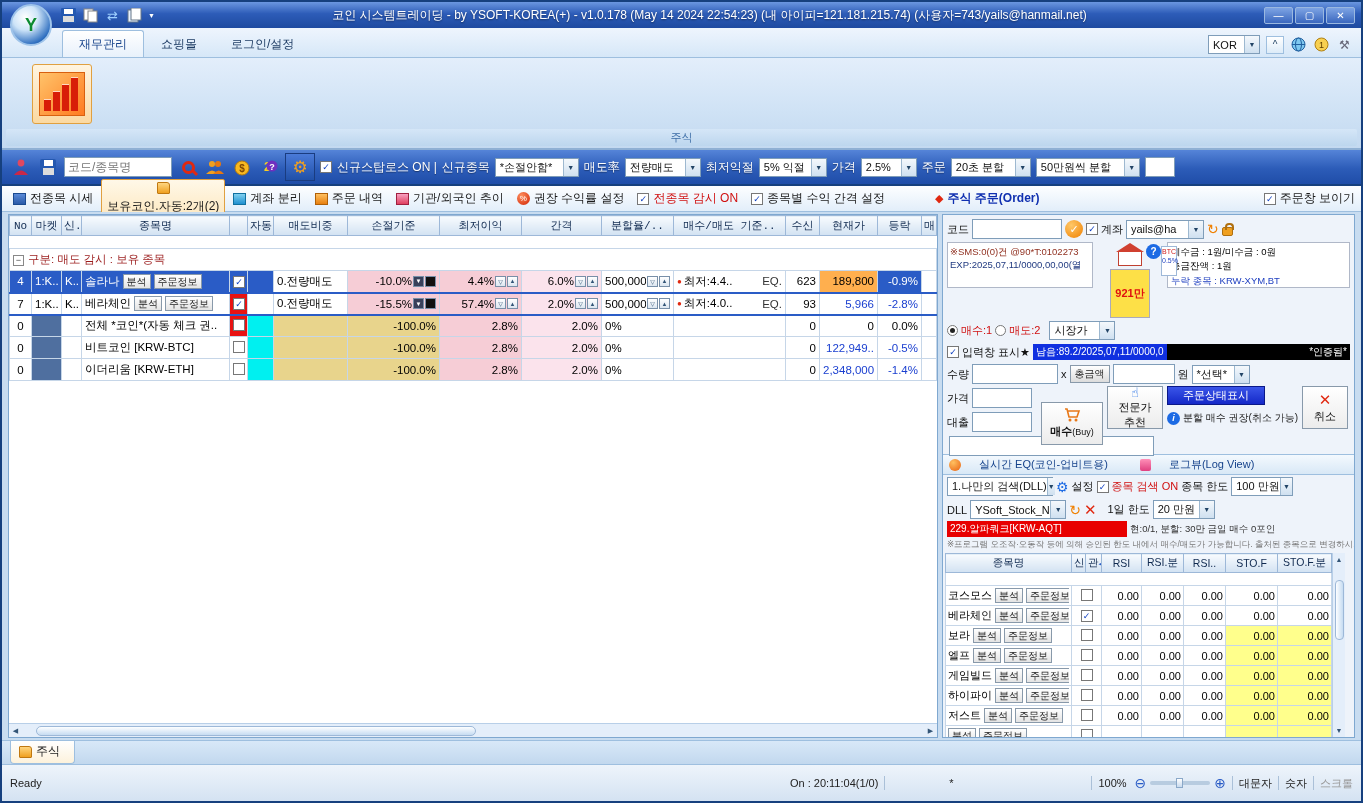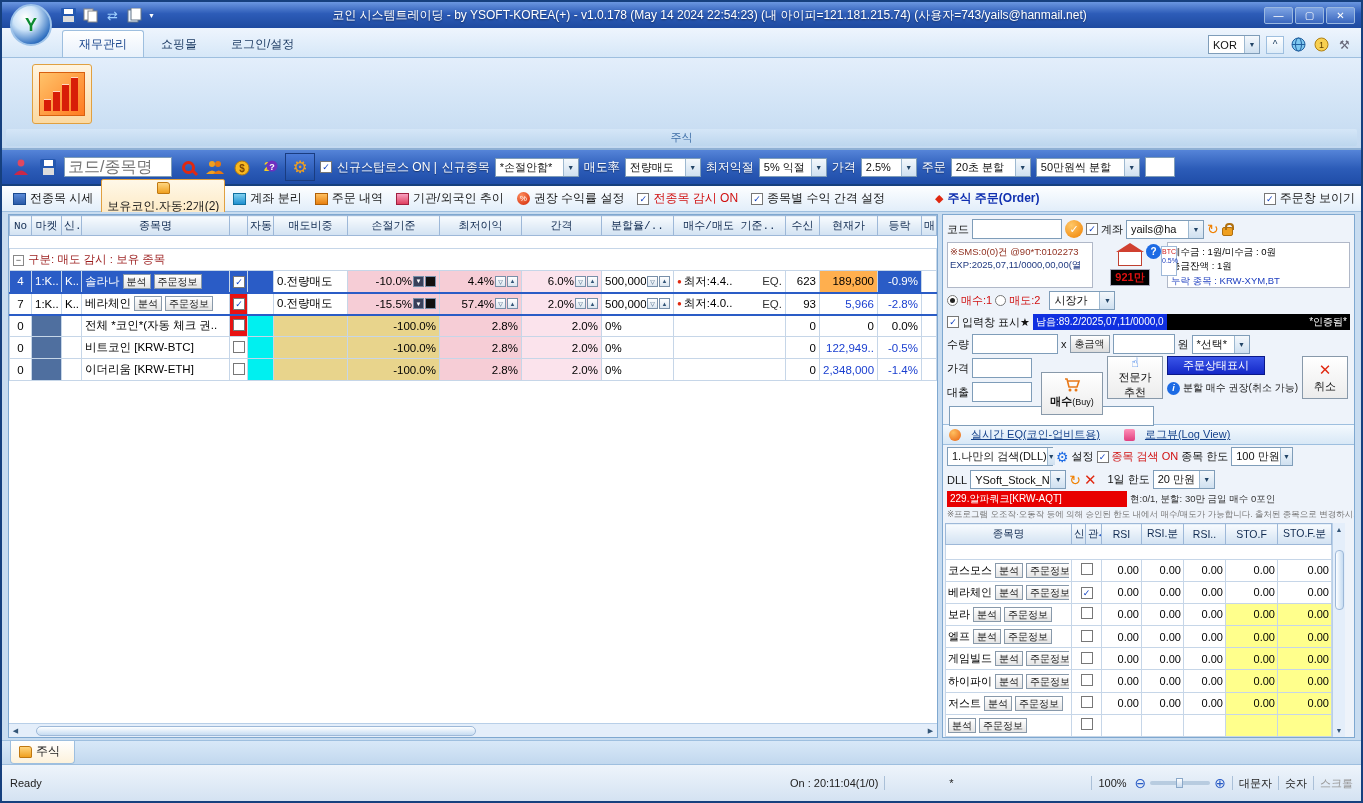--- a/index.html
+++ b/index.html
@@ -27,21 +27,21 @@
 
 
 .ribbon-body{height:92px;background:linear-gradient(#e3eefb,#cfe2f5 60%,#c3d9f0);border-bottom:2px solid #8fb0d4;position:relative;flex:none;}
 .big-btn{position:absolute;left:30px;top:6px;width:60px;height:60px;border:1px solid #e0a040;border-radius:3px;background:linear-gradient(#fff4e0,#fbd9a2);display:flex;align-items:center;justify-content:center;}
 .chart-tile{width:46px;height:44px;background:linear-gradient(135deg,#ffc36a,#ff7b20);border:1px solid #d86010;display:flex;align-items:flex-end;gap:2px;padding:4px;}
 .chart-tile i{background:#d81e08;width:7px;display:block;border-top:1px solid #ffd9c0;}
 .group-strip{position:absolute;left:4px;right:4px;bottom:2px;height:17px;line-height:17px;text-align:center;color:#3a6ba5;font-size:11px;background:linear-gradient(#d5e6f7,#bcd6ee);border-radius:2px;}
 
 
 .toolbar{height:36px;background:linear-gradient(#5584d8,#2c5cb8 55%,#1f4da8);display:flex;align-items:center;gap:5px;padding:0 8px;border-bottom:2px solid #16407e;color:#fff;flex:none;white-space:nowrap;}
-.inp{height:20px;border:1px solid #7f9db9;background:#fff;font-size:16px;padding:0 3px;font-family:inherit;color:#555;}
+.inp{height:20px;border:1px solid #7f9db9;background:#fff;font-size:12px;padding:0 3px;font-family:inherit;color:#555;}
 .ticon{width:22px;height:22px;display:flex;align-items:center;justify-content:center;flex:none;}
 .search-ring{width:13px;height:13px;border:3px solid #e02810;border-radius:50%;position:relative;}
 .search-ring::after{content:"";position:absolute;width:3px;height:7px;background:#e02810;right:-4px;bottom:-5px;transform:rotate(-45deg);}
 .gearbtn{width:30px;height:28px;border:1px solid #1a3c80;background:linear-gradient(#4a7ad8,#20folder50a8);background:linear-gradient(#4a7ad8,#2050a8);display:flex;align-items:center;justify-content:center;font-size:17px;color:#f0a020;}
 .tb-label{font-size:12px;color:#fff;text-shadow:0 1px 1px rgba(0,0,0,.4);}
 .cb{width:12px;height:12px;background:#fff;border:1px solid #777;display:inline-flex;align-items:center;justify-content:center;font-size:9px;color:#1040c0;font-weight:bold;flex:none;}
 .cb.on::before{content:"✓";}
 
 
 .tabstrip{height:26px;background:linear-gradient(#fdfeff,#e2eefa);display:flex;align-items:center;gap:3px;padding:0 6px;border-bottom:1px solid #9ebfdf;flex:none;white-space:nowrap;color:#1a1a1a;}
@@ -104,38 +104,38 @@
 .infoflex{display:flex;gap:4px;padding:1px 4px;flex:none;}
 .smsbox{width:146px;height:46px;border:1px solid #b0b8c8;background:#fff;font-size:9.5px;padding:2px 2px;overflow:hidden;line-height:1.4;}
 .sms1{color:#903020;}
 .sms2{color:#203a80;}
 .midcol{width:66px;display:flex;flex-direction:column;align-items:center;position:relative;}
 .house{width:24px;height:15px;background:#fff;border:1px solid #c04030;position:relative;margin-top:9px;}
 .house::before{content:"";position:absolute;left:-3px;top:-9px;border-left:14px solid transparent;border-right:14px solid transparent;border-bottom:9px solid #d04030;}
 .qmark{position:absolute;right:2px;top:2px;width:15px;height:15px;border-radius:50%;background:#1c6ae4;color:#fff;font-size:10px;display:flex;align-items:center;justify-content:center;font-weight:bold;}
 .btcbox{position:absolute;right:-14px;top:4px;width:16px;height:30px;border:1px solid #9db8d8;background:#fff;font-size:7px;text-align:center;line-height:1.3;}
 .btc-t{color:#d02020;} .btc-v{color:#2040c0;}
-.amt{color:#e01010;font-weight:bold;font-size:11px;border:1px solid #aab;background:#000000;padding:0 4px;margin-top:3px;}
+.amt{color:#e01010;font-weight:bold;font-size:11px;border:1px solid #aab;background:#fde047;padding:16px 4px;margin-top:3px;}
 .depbox{flex:1;height:46px;border:1px solid #b0b8c8;background:#fff;font-size:9.5px;padding:2px 3px;line-height:1.5;overflow:hidden;}
 .dep3{color:#2040c0;}
 .rd{width:11px;height:11px;border:1px solid #777;border-radius:50%;background:#fff;display:inline-block;position:relative;flex:none;}
 .rd.on::after{content:"";position:absolute;inset:2px;background:#222;border-radius:50%;}
 .redtxt{color:#d01010;font-size:11px;}
 .blackfield{flex:1;height:16px;background:#000;display:flex;align-items:center;overflow:hidden;}
 .blueseg{background:#1030e0;color:#fff;font-size:10px;padding:0 3px;height:100%;display:flex;align-items:center;white-space:nowrap;}
 .certseg{margin-left:auto;color:#fff;font-size:10px;padding:0 3px;white-space:nowrap;}
 .graybtn{height:18px;border:1px solid #8899aa;background:linear-gradient(#fff,#dcdcdc);font-size:10px;padding:0 4px;display:inline-flex;align-items:center;flex:none;color:#222;}
 .pb{position:relative;height:68px;flex:none;margin:0 4px;}
 .pbrow{position:absolute;display:flex;align-items:center;gap:3px;}
 .bigbtn{position:absolute;border:1px solid #8899aa;background:linear-gradient(#ffffff,#ececec);display:flex;flex-direction:column;align-items:center;justify-content:center;font-size:11px;color:#111;}
 .statusbtn{position:absolute;background:linear-gradient(#3a55e8,#1428c8);color:#fff;border:1px solid #0a1888;font-size:11px;display:flex;align-items:center;justify-content:center;}
 .infonote{position:absolute;display:flex;align-items:center;gap:3px;font-size:10px;color:#222;}
 .icirc{width:13px;height:13px;border-radius:50%;background:#1c6ae4;color:#fff;font-size:9px;display:flex;align-items:center;justify-content:center;font-style:italic;font-weight:bold;flex:none;}
 .xmark{color:#e02810;font-weight:bold;font-size:15px;}
-.eqtabs{height:21px;background:linear-gradient(#f4f9fe,#d8e8f6);border-top:1px solid #9ebfdf;border-bottom:1px solid #9ebfdf;display:flex;align-items:center;gap:10px;padding:0 6px;flex:none;color:#15428b;font-size:11px;white-space:nowrap;text-decoration:underline;}
+.eqtabs{height:21px;background:linear-gradient(#f4f9fe,#d8e8f6);border-top:1px solid #9ebfdf;border-bottom:1px solid #9ebfdf;display:flex;align-items:center;gap:18px;padding:0 6px;flex:none;color:#15428b;font-size:11px;white-space:nowrap;}
 .eqic{width:12px;height:12px;border-radius:50%;background:radial-gradient(circle at 35% 30%,#ffc060,#e86010);flex:none;}
 .logic{width:11px;height:12px;background:linear-gradient(#ff90b8,#e04080);border-radius:2px;flex:none;}
 .gearblue{color:#1c6ae4;font-size:14px;line-height:1;flex:none;}
 .redbar{background:#e80000;color:#fff;font-size:10px;height:16px;display:flex;align-items:center;padding:0 3px;width:180px;flex:none;white-space:nowrap;overflow:hidden;}
 .statusline{font-size:9.5px;color:#333;overflow:hidden;white-space:nowrap;}
 .disclaimer{font-size:8.5px;color:#777;padding:0 4px;white-space:nowrap;overflow:hidden;flex:none;}
 
 
 .watch-wrap{flex:1;overflow:hidden;position:relative;margin:2px 2px 0 2px;display:flex;}
 table.watch{border-collapse:collapse;table-layout:fixed;width:386px;font-size:11px;flex:none;}

